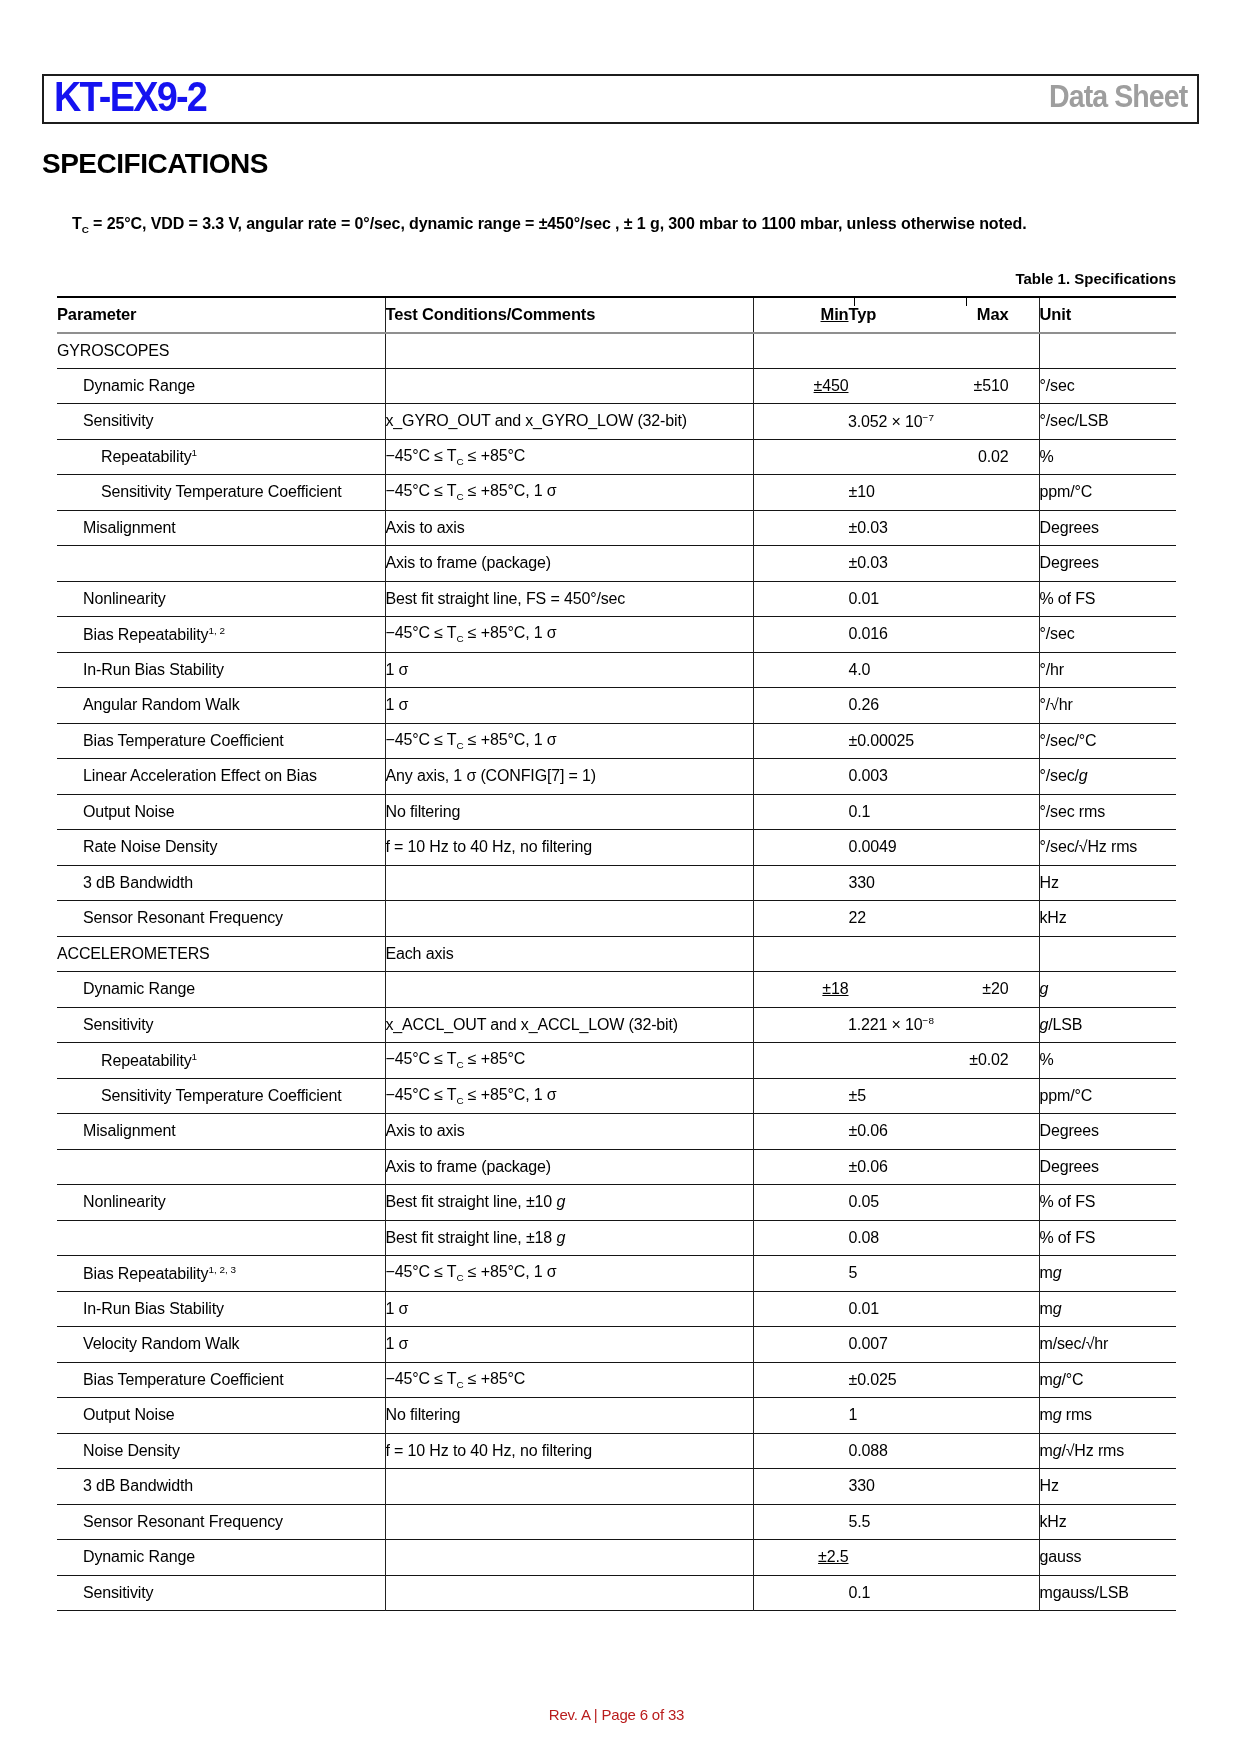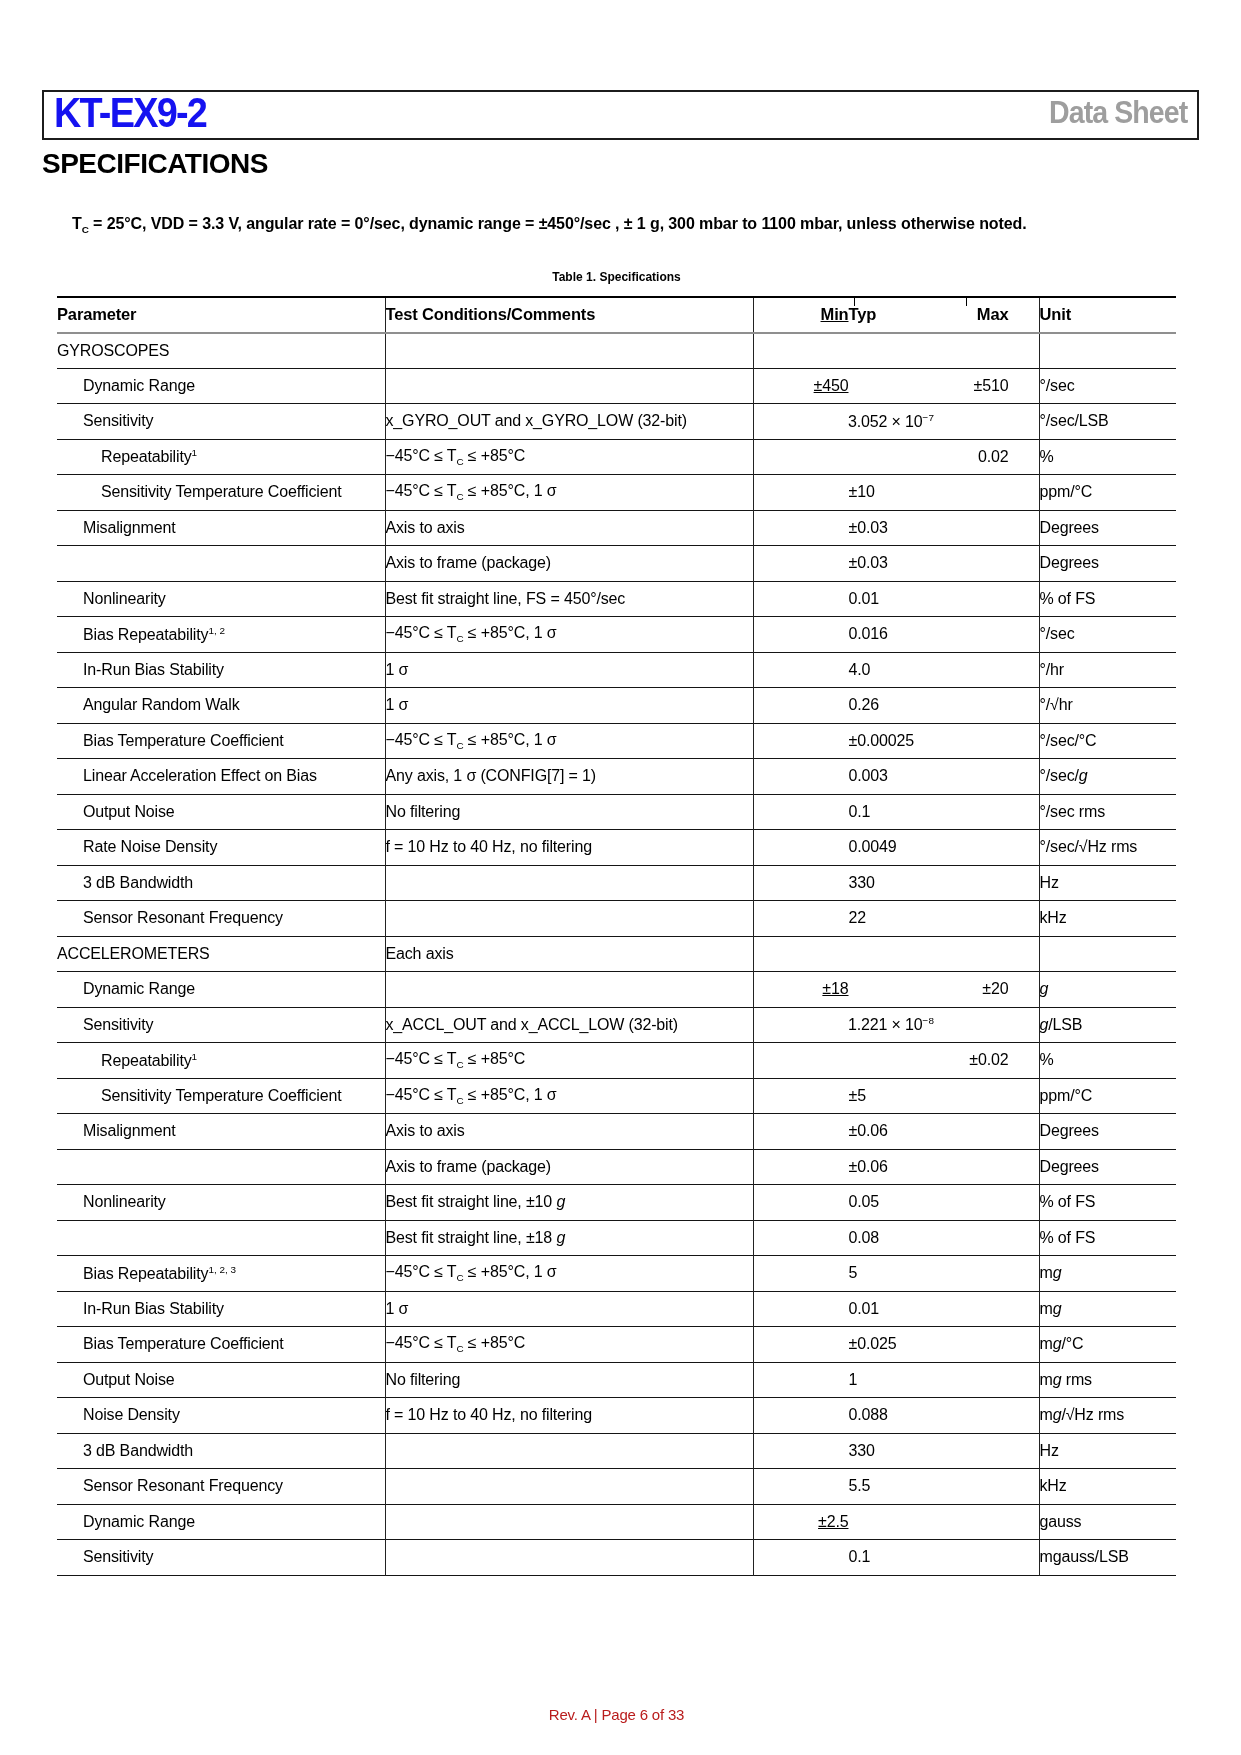--- a/index.html
+++ b/index.html
@@ -1,36 +1,36 @@
 <!DOCTYPE html>
 <html><head>
 <meta charset="utf-8">
 <style>
   html,body{margin:0;padding:0;background:#fff;}
   .page{position:relative;width:1241px;height:1755px;background:#fff;overflow:hidden;
         font-family:"Liberation Sans",sans-serif;color:#000;}
 
   
-  .header-box{position:absolute;left:42px;top:90px;width:1157px;height:50px;
+  .header-box{position:absolute;left:42px;top:74px;width:1157px;height:50px;
               border:2px solid #1c1c1c;box-sizing:border-box;background:#fff;
               display:flex;align-items:center;justify-content:space-between;
               padding:0 10px 6px 10px;}
   .brand{color:#1512f0;font-size:43px;font-weight:bold;letter-spacing:-2px;
          transform:scaleX(.88);transform-origin:left center;white-space:nowrap;line-height:1;}
   .doctype{color:#9e9e9e;font-size:31px;font-weight:bold;letter-spacing:-1px;
            transform:scaleX(.92);transform-origin:right center;white-space:nowrap;line-height:1;}
 
   .spec-title{position:absolute;left:42px;top:148px;margin:0;font-size:28px;
               font-weight:bold;letter-spacing:-.5px;}
 
   .conditions{position:absolute;left:72px;top:207px;width:1060px;margin:0;
               font-size:16px;font-weight:bold;line-height:33px;letter-spacing:-.1px;}
 
-  .table-title{position:absolute;left:57px;top:270px;width:1119px;text-align:center;
-               font-size:12px;font-weight:bold;}
+  .table-title{position:absolute;left:57px;top:270px;width:1119px;text-align:right;
+               font-size:15px;font-weight:bold;}
 
   
   table.specs{position:absolute;left:57px;top:296px;width:1119px;
               border-collapse:collapse;table-layout:fixed;
               font-size:16px;letter-spacing:-.15px;
               border-top:2.5px solid #000;border-bottom:1.5px solid #000;}
   table.specs th,table.specs td{padding:0;margin:0;vertical-align:middle;
               height:35.5px;box-sizing:border-box;overflow:hidden;white-space:nowrap;}
   table.specs tbody tr{border-bottom:1.2px solid #151515;}
   table.specs thead tr{border-bottom:2.5px solid #8f8f8f;}
@@ -415,20 +415,32 @@
           <td class="mtm cellR">
             <div class="mtmwrap">
               <span class="min"></span>
               <span class="typ">0.01</span>
               <span class="max"></span>
             </div>
           </td>
           <td class="unit">m<i>g</i></td>
         </tr>
         <tr>
+          <td class="param cellR ind1">Velocity Random Walk</td>
+          <td class="cond cellR">1 σ</td>
+          <td class="mtm cellR">
+            <div class="mtmwrap">
+              <span class="min"></span>
+              <span class="typ">0.007</span>
+              <span class="max"></span>
+            </div>
+          </td>
+          <td class="unit">m/sec/√hr</td>
+        </tr>
+        <tr>
           <td class="param cellR ind1">Bias Temperature Coefficient</td>
           <td class="cond cellR">−45°C ≤ T<sub>C</sub> ≤ +85°C</td>
           <td class="mtm cellR">
             <div class="mtmwrap">
               <span class="min"></span>
               <span class="typ">±0.025</span>
               <span class="max"></span>
             </div>
           </td>
           <td class="unit">m<i>g</i>/°C</td>

